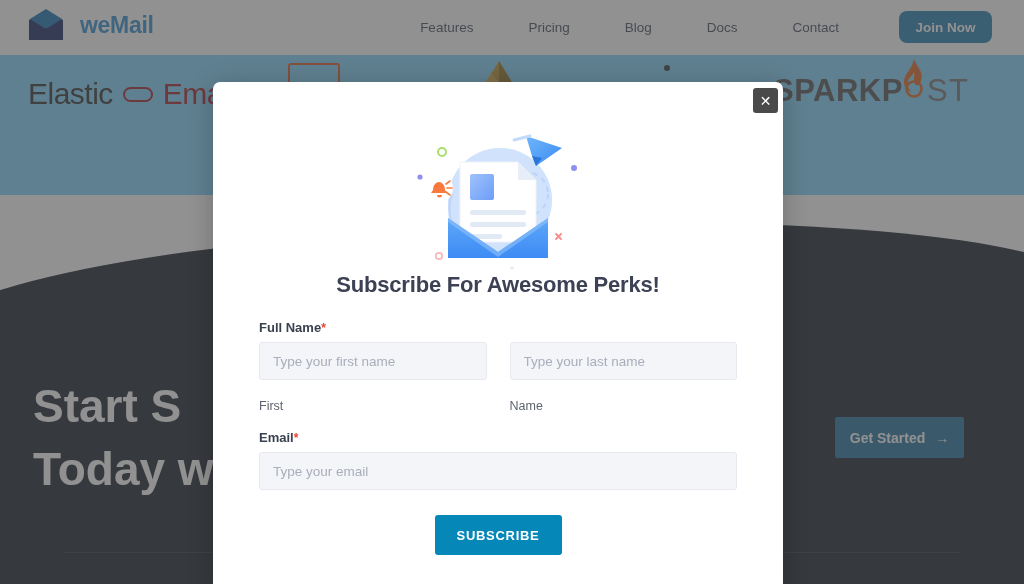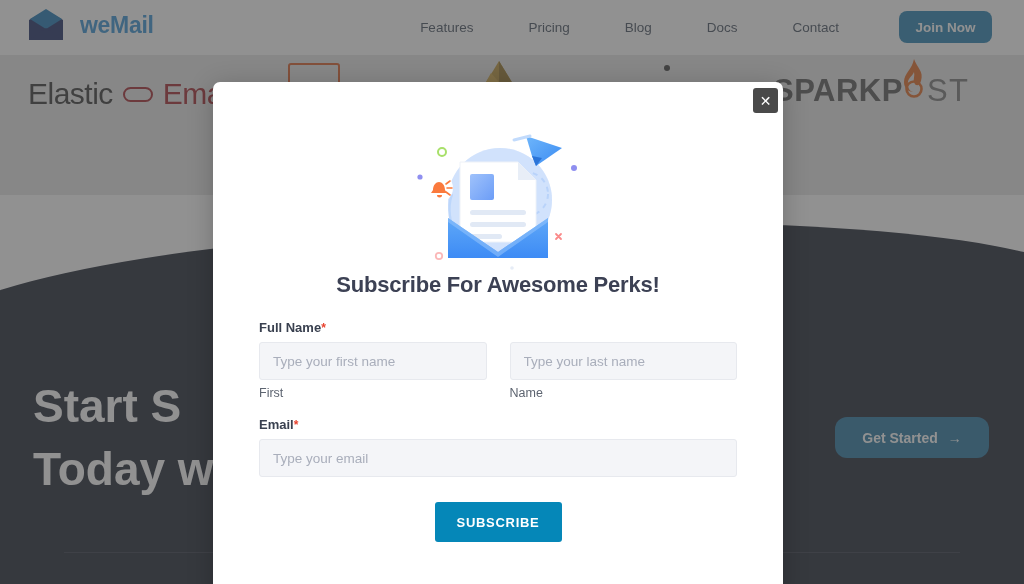--- a/index.html
+++ b/index.html
@@ -31,21 +31,21 @@
   .join-btn {
     position:absolute; right:32px; top:11px;
     width:93px; height:32px; border-radius:8px;
     background:#1b79ad; color:#fff; border:none;
     font-size:13.5px; font-weight:700;
     font-family:"Liberation Sans", sans-serif;
     cursor:pointer;
   }
 
   
-  .logo-strip { position:absolute; top:55px; left:0; width:1024px; height:140px; background:#e5e5e5; }
+  .logo-strip { position:absolute; top:55px; left:0; width:1024px; height:140px; background:#7dd3fc; }
 
   .brand-elastic { position:absolute; left:28px; top:22px; display:flex; align-items:center; gap:10px;
                    font-size:30px; font-weight:300; letter-spacing:-0.5px; }
   .brand-elastic .el-a { color:#2b2b2b; }
   .brand-elastic .el-b { color:#9e1b23; }
   .el-link { width:30px; height:15px; border:2.5px solid #9e1b23; border-radius:10px; display:inline-block; }
 
   .brand-box { position:absolute; left:288px; top:8px; width:52px; height:44px;
                border:2.5px solid #d9541e; border-radius:3px; }
 
@@ -67,21 +67,21 @@
     transform: rotate(-2.1deg);
   }
   .hero-title {
     position:absolute; left:33px; top:150px;
     font-size:46px; line-height:1.38; font-weight:700; color:#ffffff;
     white-space:pre-line;
   }
   .hero-rule { position:absolute; left:64px; top:327px; width:896px; height:1px; background:rgba(255,255,255,0.10); }
   .get-started {
     position:absolute; left:835px; top:417px;
-    width:154px; height:41px; border-radius:12px;
+    width:129px; height:41px; border-radius:2px;
     background:#1b6f9c; color:#fff; border:none;
     font-size:14px; font-weight:700;
     font-family:"Liberation Sans", sans-serif;
     display:flex; align-items:center; justify-content:center; gap:10px;
     cursor:pointer; z-index:3;
   }
 
   
   #overlay { position:absolute; inset:0; background:rgba(77,77,77,0.62); z-index:50; }
 
@@ -117,21 +117,21 @@
   .req { color:#e8422e; font-size:12px; }
   .name-row { display:flex; gap:23px; }
   .name-col { flex:1; }
   .inp {
     width:100%; height:38px; border:1px solid #e7e9ee; border-radius:3px;
     background:#f4f5f8; padding:0 13px;
     font-size:13.5px; color:#39404f;
     font-family:"Liberation Sans", sans-serif;
   }
   .inp::placeholder { color:#a9aebb; }
-  .sub-label { font-size:12.5px; color:#5d6470; margin-top:6px; }
+  .sub-label { font-size:12.5px; color:#5d6470; margin-top:19px; }
   .email-block { margin-top:17px; }
   .submit-wrap { display:flex; justify-content:center; margin-top:25px; }
   .submit-btn {
     width:127px; height:40px; border:none; border-radius:3px;
     background:#0587b8; color:#fff;
     font-size:13px; font-weight:700; letter-spacing:0.7px;
     font-family:"Liberation Sans", sans-serif; cursor:pointer;
   }
 </style>
 </head>

